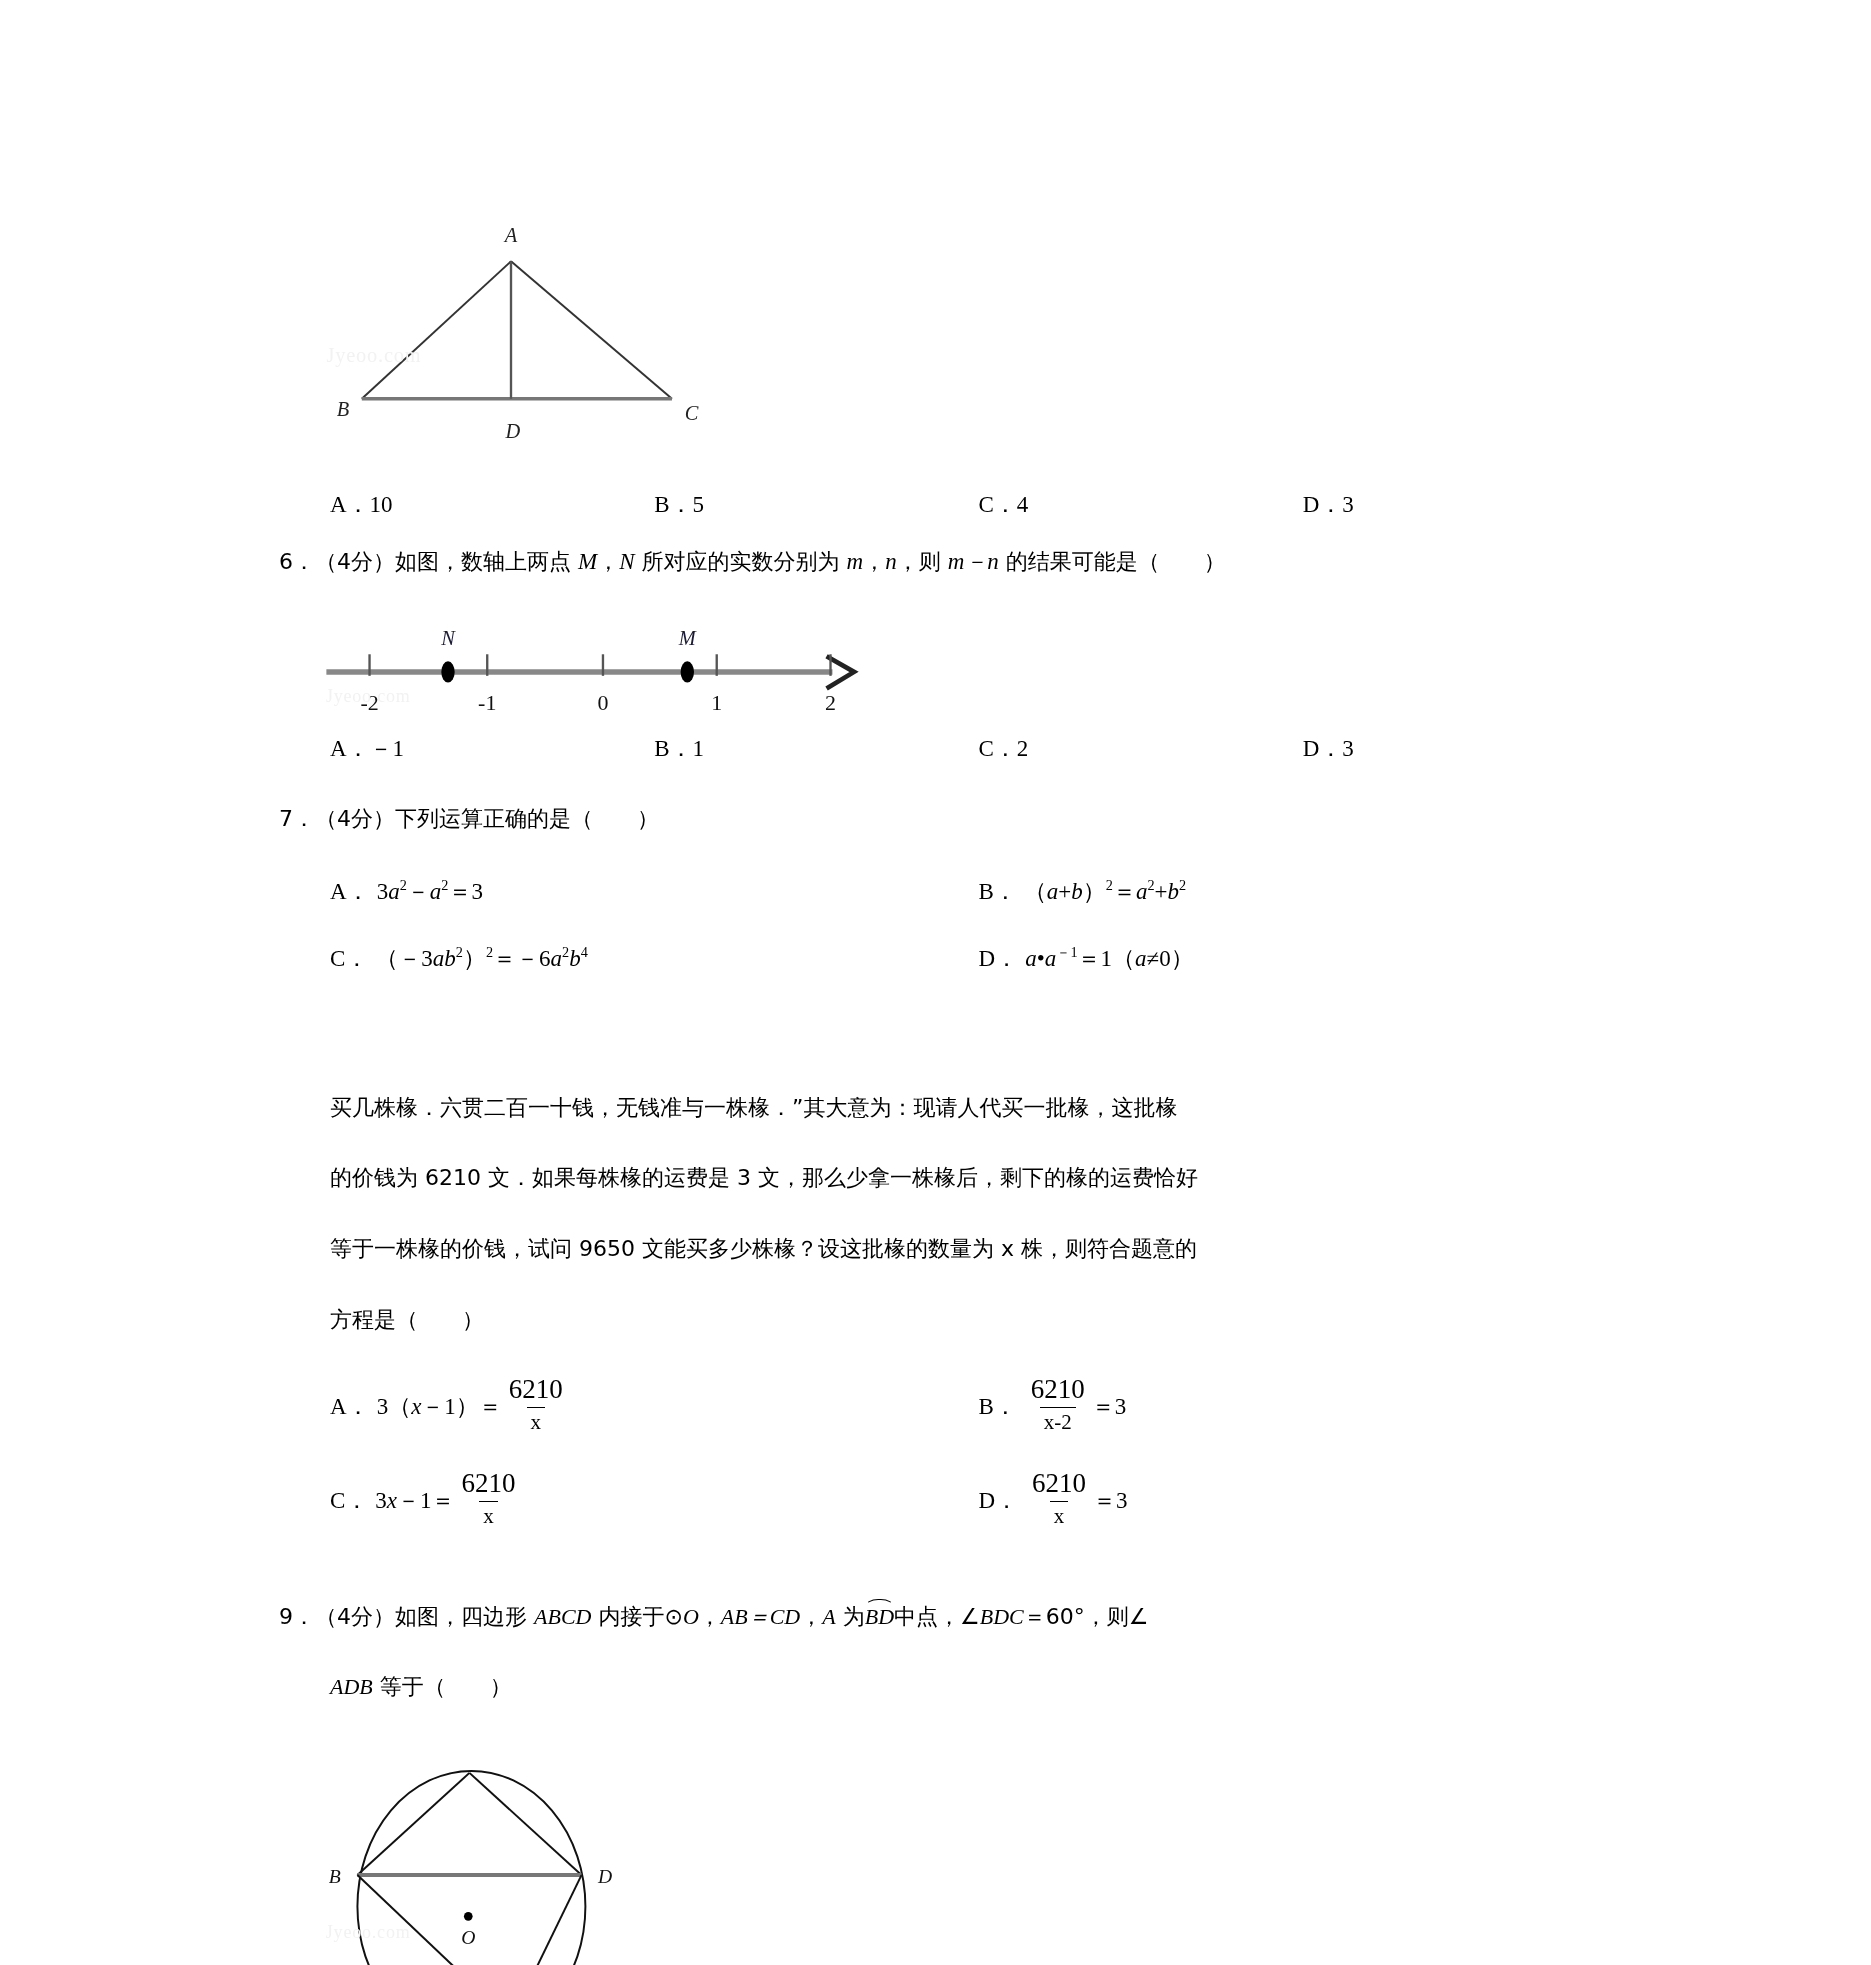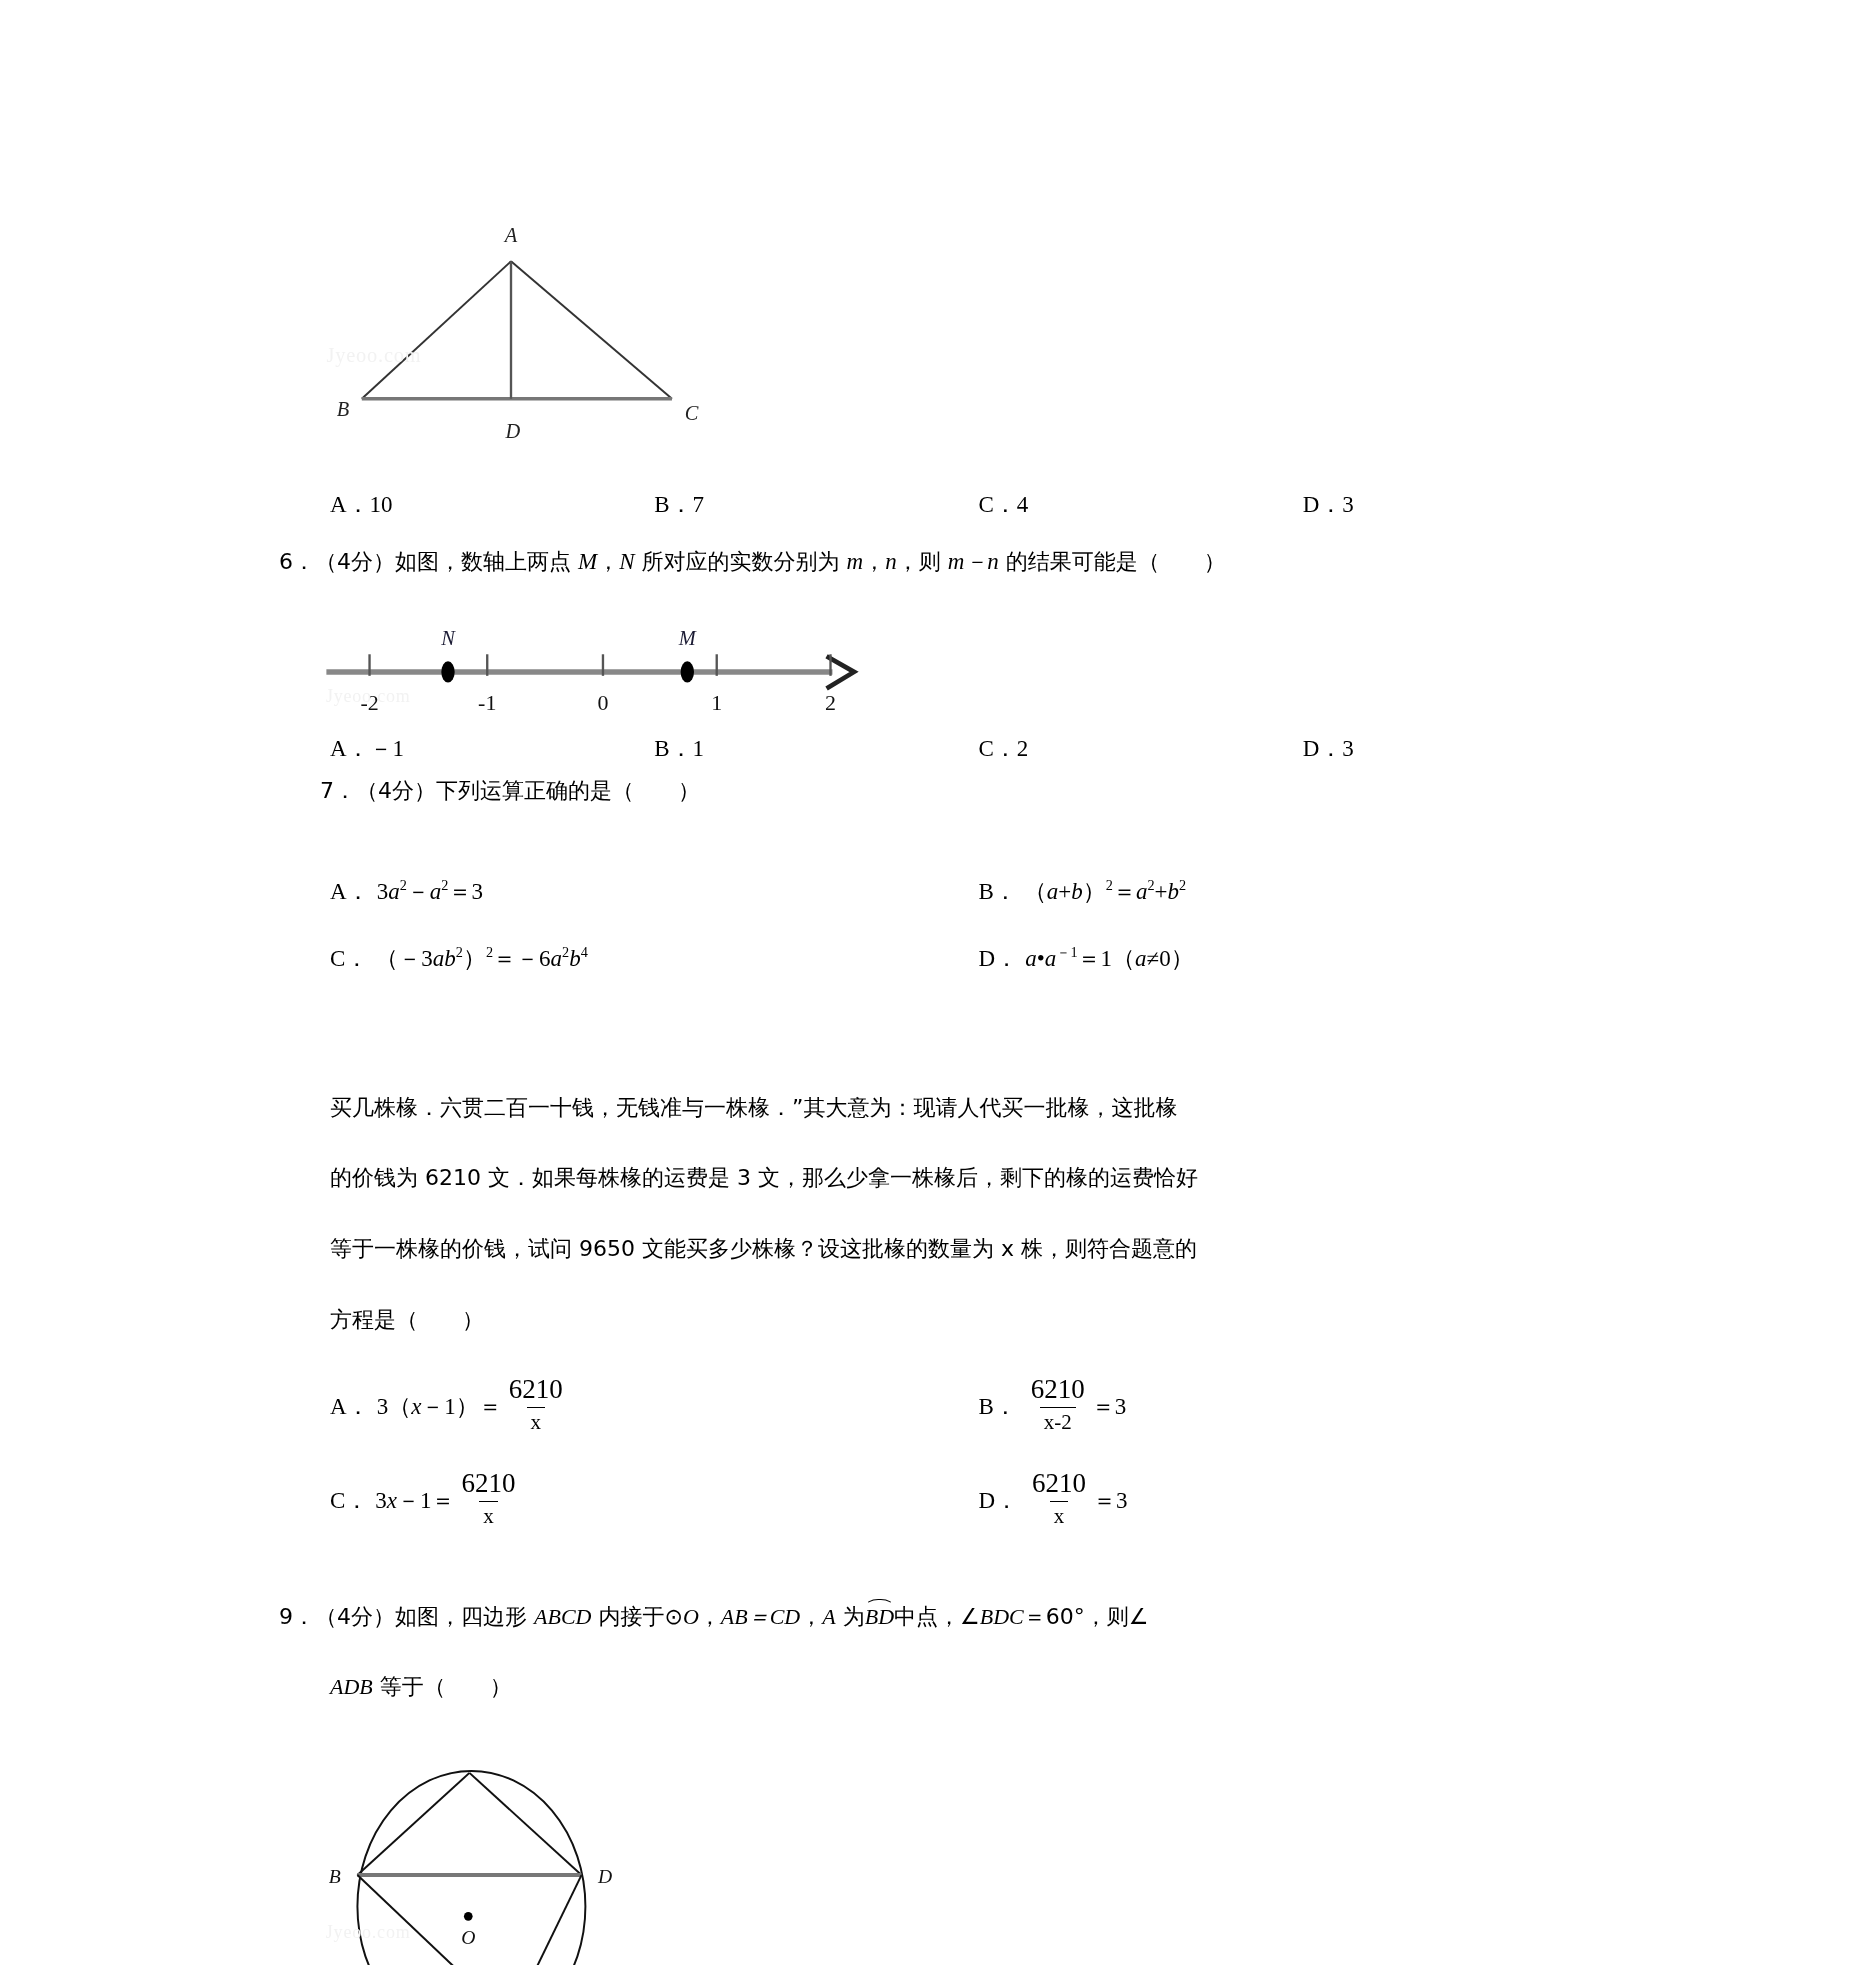--- a/index.html
+++ b/index.html
@@ -73,21 +73,21 @@
       <line x1="540" y1="120" x2="540" y2="470" stroke="#555" stroke-width="6"></line>
     </svg>
     <div class="wm" style="left:27.5px; top:130px;">Jyeoo.com</div>
   </div>
 
   <div class="optrow" style="left:330px; top:489px; width:1297px;">
     <div class="opt" style="width:330px;">
         <span>A．10</span>
       </div>
     <div class="opt" style="width:330px;">
-        <span>B．7</span>
+        <span>B．5</span>
       </div>
     <div class="opt" style="width:330px;">
         <span>C．4</span>
       </div>
     <div class="opt" style="width:330px;">
         <span>D．3</span>
       </div>
   </div>
 
   <div class="qline" style="left:279px; top:550px; font-size:23px;">
@@ -129,21 +129,21 @@
       <span>B．1</span>
       </div>
     <div class="opt" style="width:330px;">
       <span>C．2</span>
       </div>
     <div class="opt" style="width:330px;">
       <span>D．3</span>
       </div>
   </div>
 
-  <div class="qline cn" style="left:279px; top:780px;margin-left:41px;">
+  <div class="qline cn" style="left:279px; top:808px;">
     <span>7</span>．<span>（4分）</span><span>下列运算正确的是（　　）</span>
   </div>
 
   <div class="optrow" style="left:330px; top:876px; width:1297px;">
     <div class="opt" style="width:660px;">
       <span class="opt-label">A．</span>
       <span>
         3<span class="mi">a</span><sup>2</sup>－<span class="mi">a</span><sup>2</sup>＝3
       </span>
     </div>

